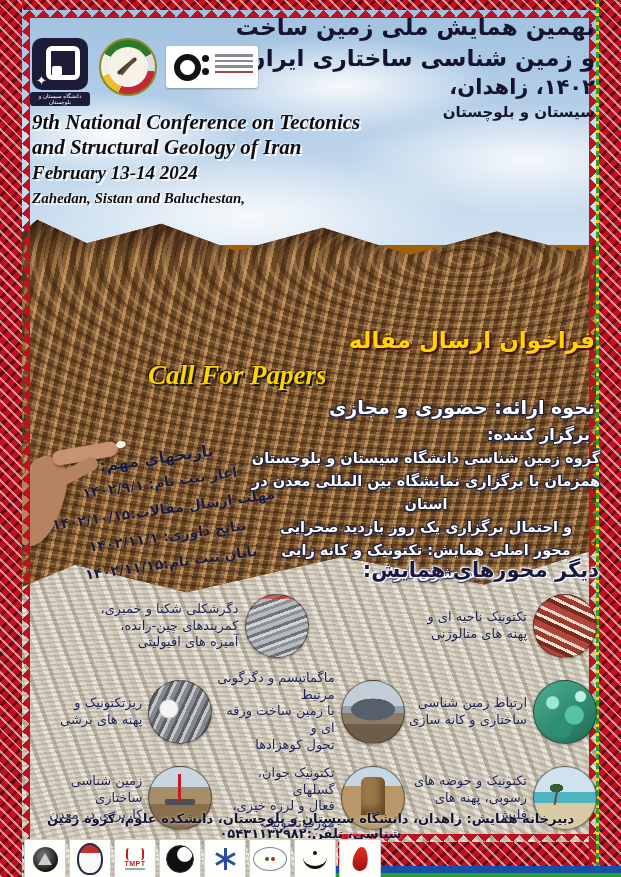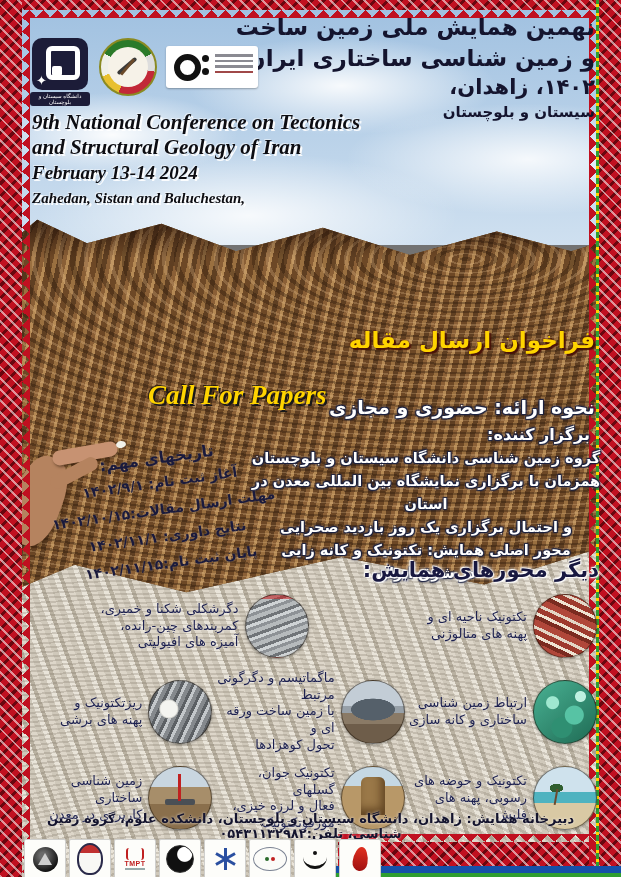--- a/index.html
+++ b/index.html
@@ -1,17 +1,17 @@
 <!DOCTYPE html>
 <html lang="fa"><head>
 <meta charset="utf-8">
 <style>
   html,body{margin:0;padding:0;background:#444;}
   .poster{position:relative;width:621px;height:877px;overflow:hidden;
-    font-family:"DejaVu Sans",sans-serif;background:#737373;margin:0 auto;}
+    font-family:"DejaVu Sans",sans-serif;background:#a16207;margin:0 auto;}
   
   .carpet{background-color:#c01020;background-image:
     repeating-linear-gradient(45deg, rgba(255,255,255,.55) 0 2px, transparent 2px 8px),
     repeating-linear-gradient(-45deg, rgba(90,5,12,.85) 0 3px, transparent 3px 9px);}
   .b-left{position:absolute;left:0;top:0;bottom:0;width:22px;z-index:5;}
   .b-right{position:absolute;right:0;top:0;bottom:0;width:24px;z-index:5;}
   .b-top{position:absolute;left:22px;right:24px;top:0;height:10px;z-index:5;}
   .saw{position:absolute;z-index:5;}
   .saw-d{left:22px;right:24px;top:10px;height:8px;
     background:conic-gradient(from 135deg at 50% 0,#c01020 0 90deg,#0000 0);
@@ -64,21 +64,21 @@
   .title-fa .l3{font-size:15px;line-height:22px;}
   .title-en{left:32px;top:110px;color:#0d0d12;font-family:"Liberation Serif","DejaVu Serif",serif;
     font-style:italic;font-weight:700;
     text-shadow:2px 2px 0 rgba(255,255,255,.9), -1px -1px 0 rgba(255,255,255,.5);}
   .title-en .e1{font-size:21px;line-height:25px;}
   .title-en .e2{font-size:19px;line-height:26px;}
   .title-en .e3{font-size:15px;line-height:24px;}
   .title-en .e4{font-size:19px;line-height:24px;}
   .fa-call{right:26px;top:327px;font-size:23px;font-weight:700;color:#ffd400;
     text-shadow:2px 2px 1px rgba(70,15,5,.95), -1px -1px 1px rgba(90,30,0,.6);}
-  .en-call{left:148px;top:380px;font-size:27px;font-weight:700;font-style:italic;
+  .en-call{left:148px;top:360px;font-size:27px;font-weight:700;font-style:italic;
     font-family:"Liberation Serif","DejaVu Serif",serif;color:#ffd400;
     text-shadow:2px 2px 0 #181818, -1px -1px 0 rgba(0,0,0,.6);}
   .wht{color:#fff;text-shadow:1px 1px 1px #1c2240,-1px -1px 1px #1c2240,1px -1px 1px #1c2240,-1px 1px 1px #1c2240,0 0 4px rgba(20,25,60,.8);}
   .present{right:26px;top:396px;font-size:19px;font-weight:700;}
   .org-label{right:31px;top:425px;font-size:16px;font-weight:700;}
   .org-text{right:20px;top:447px;width:350px;text-align:center;font-size:14.5px;font-weight:700;line-height:1.58;margin-left:19px;}
   .dates{left:34px;top:432px;width:240px;transform:rotate(-8deg);transform-origin:right top;
     color:#1a1a3c;font-weight:700;text-align:center;
     text-shadow:0 0 2px rgba(235,225,205,.4);}
   .dates .dh{font-size:16px;margin-bottom:2px;}

